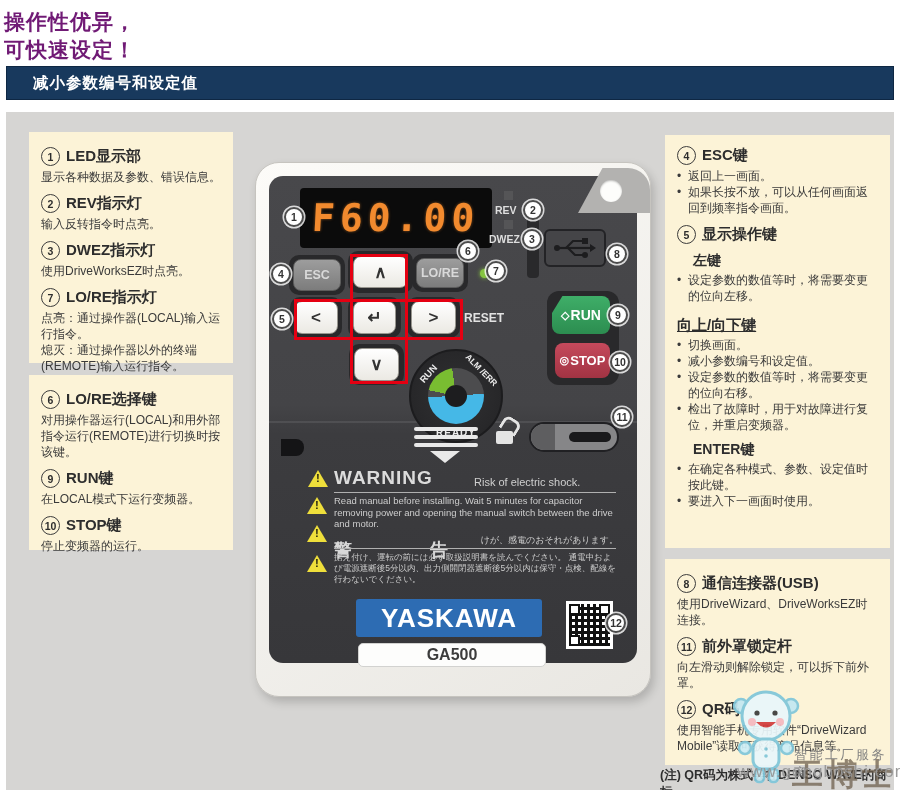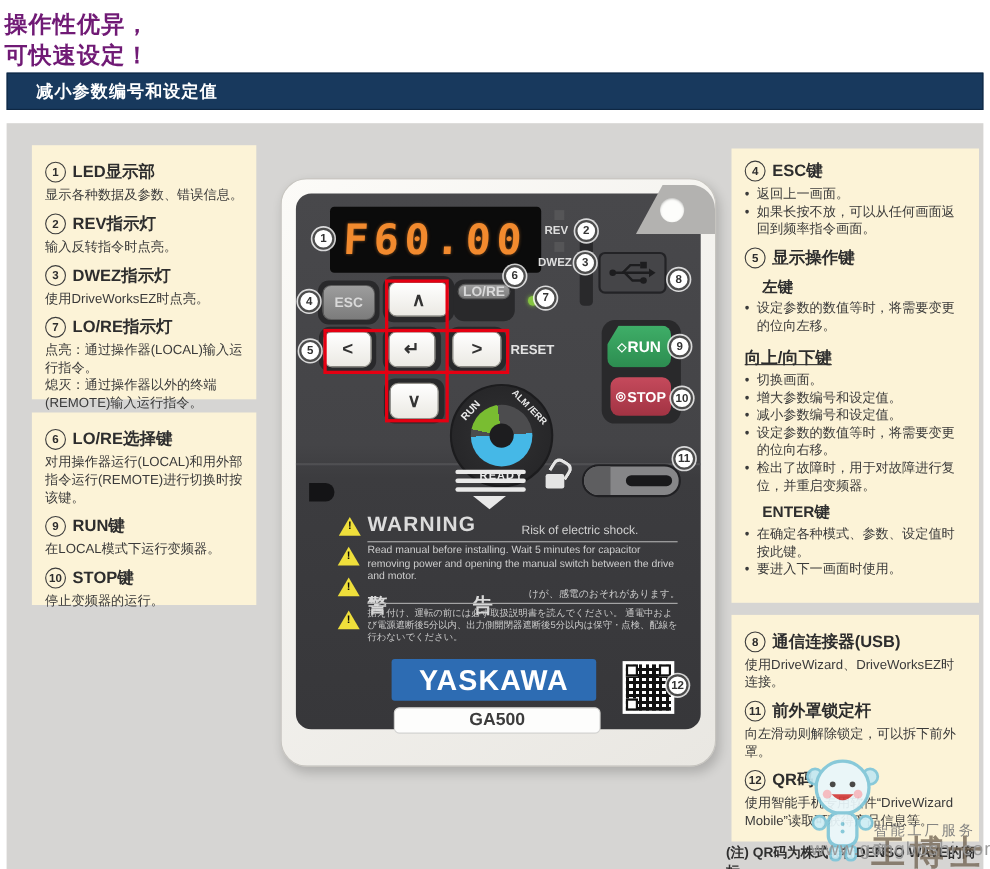--- a/index.html
+++ b/index.html
@@ -141,21 +141,20 @@
     <p class="entry-p bullet">返回上一画面。</p>
     <p class="entry-p bullet">如果长按不放，可以从任何画面返回到频率指令画面。</p>
     <div class="entry-h">
         <span class="circle-num">5</span>
         <span>显示操作键</span>
       </div>
     <div class="sub-h">左键</div>
     <p class="entry-p bullet">设定参数的数值等时，将需要变更的位向左移。</p>
     <div class="sub-h" style="margin-left:0;margin-top:12px;font-size:15px;text-decoration:underline;">向上/向下键</div>
     <p class="entry-p bullet">切换画面。</p>
-    <p class="entry-p bullet">增大参数编号和设定值。</p>
     <p class="entry-p bullet">减小参数编号和设定值。</p>
     <p class="entry-p bullet">设定参数的数值等时，将需要变更的位向右移。</p>
     <p class="entry-p bullet">检出了故障时，用于对故障进行复位，并重启变频器。</p>
     <div class="sub-h">ENTER键</div>
     <p class="entry-p bullet">在确定各种模式、参数、设定值时按此键。</p>
     <p class="entry-p bullet">要进入下一画面时使用。</p>
   </div>
 
   <div class="note-box" style="left:665px;top:559px;width:225px;height:206px;">
     <div class="entry-h">
@@ -209,21 +208,21 @@
     <div class="red-frame" style="left:94px;top:91px;width:58px;height:130px;"></div>
     <div class="red-frame" style="left:38px;top:136px;width:169px;height:41px;"></div>
 
     <div class="pocket" style="left:33px;top:92px;width:56px;height:40px;"></div>
     <div class="key key-gray" style="left:37px;top:96px;width:48px;height:32px;">ESC</div>
 
     <div class="pocket" style="left:92px;top:88px;width:65px;height:42px;"></div>
     <div class="key key-white" style="left:97px;top:93px;width:55px;height:32px;">∧</div>
 
     <div class="pocket" style="left:156px;top:91px;width:56px;height:38px;"></div>
-    <div class="key key-gray" style="left:160px;top:95px;width:48px;height:14px;">LO/RE</div>
+    <div class="key key-gray" style="left:160px;top:95px;width:48px;height:30px;">LO/RE</div>
     <div class="abs" style="left:224px;top:106px;width:9px;height:9px;border-radius:50%;background:#86c441;box-shadow:0 0 4px #86c441;"></div>
 
     <div class="pocket" style="left:34px;top:134px;width:52px;height:41px;"></div>
     <div class="key key-white" style="left:38px;top:138px;width:44px;height:33px;">&lt;</div>
 
     <div class="pocket" style="left:92px;top:134px;width:53px;height:41px;"></div>
     <div class="key key-white" style="left:97px;top:138px;width:43px;height:33px;">↵</div>
 
     <div class="pocket" style="left:151px;top:134px;width:53px;height:41px;"></div>
     <div class="key key-white" style="left:155px;top:138px;width:45px;height:33px;">&gt;</div>

